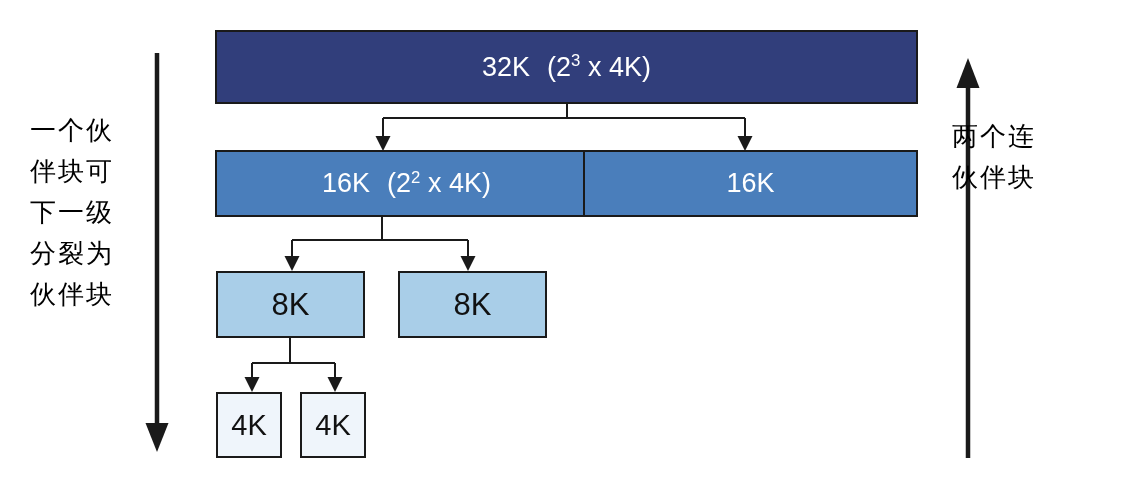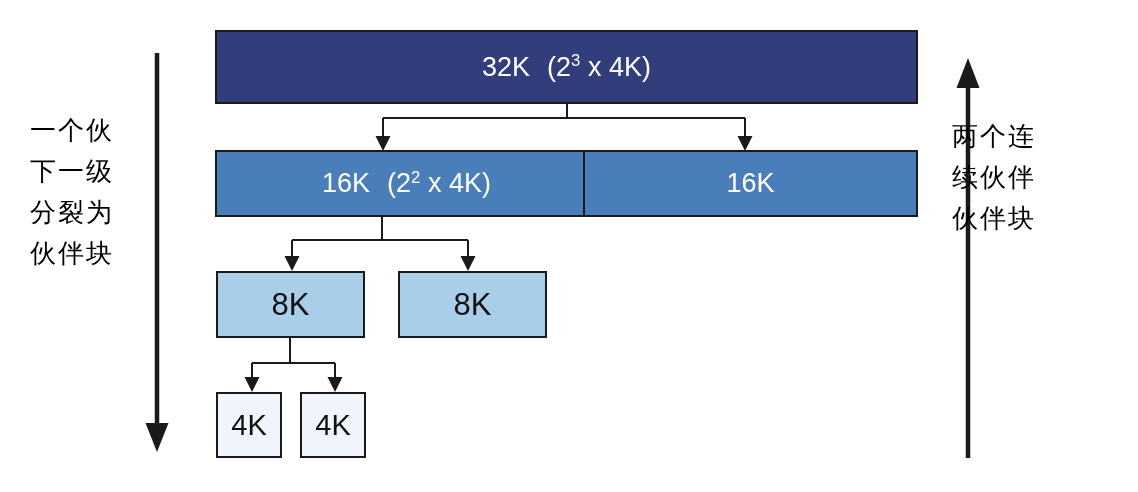--- a/index.html
+++ b/index.html
@@ -110,24 +110,24 @@
   <div class="box l4a" style="background-color: rgb(239, 245, 251);">
     <div class="box-label">4K</div>
   </div>
 
   <div class="box l4b" style="background-color: rgb(239, 245, 251);">
     <div class="box-label">4K</div>
   </div>
 
   <div class="side-label side-left">
     <span class="line">一个伙</span>
+    <span class="line">伴块可</span>
     <span class="line">下一级</span>
     <span class="line">分裂为</span>
     <span class="line">伙伴块</span>
   </div>
 
   <div class="side-label side-right">
     <span class="line">两个连</span>
-    <span class="line">续伙伴</span>
     <span class="line">伙伴块</span>
   </div>
 
 </div>
 
 </body></html>

